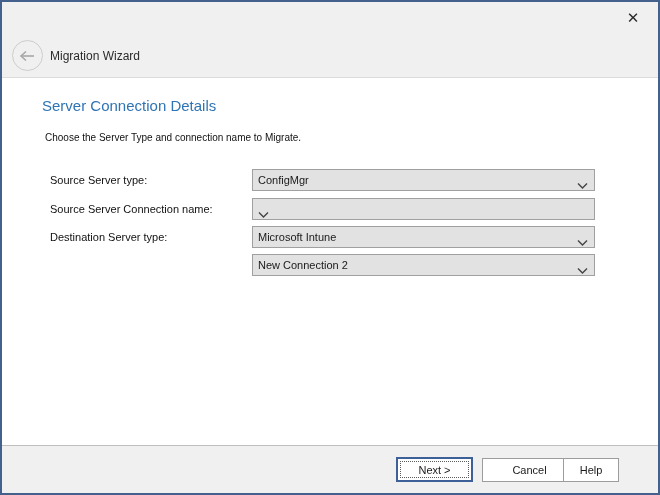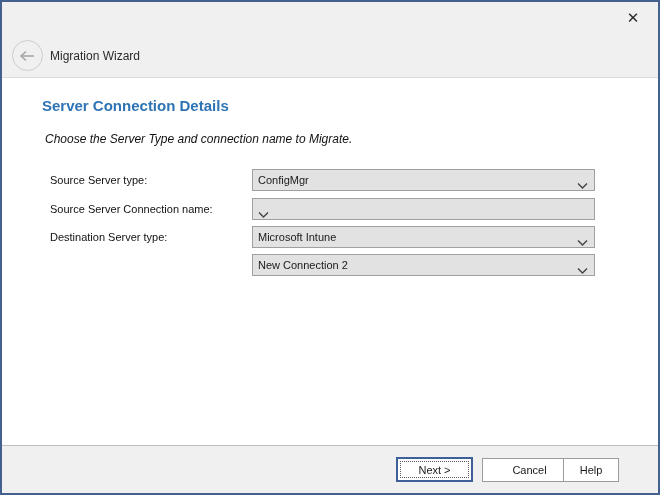--- a/index.html
+++ b/index.html
@@ -38,25 +38,25 @@
   }
   .back-btn svg { display: block; }
   .header-title {
     position: absolute; top: 47px; left: 48px;
     font-size: 12px; color: #2b2b2b; text-align: right;
   }
 
   
   .page-title {
     position: absolute; top: 95px; left: 40px;
-    font-size: 15px; font-weight: 700; color: #2e74b5;
+    font-size: 15px; font-weight: 400; color: #2e74b5;
   }
   .instruction {
     position: absolute; top: 130px; left: 43px;
-    font-size: 12px; color: #111111; font-style: italic;
+    font-size: 10px; color: #111111;
   }
 
   .form-row { position: absolute; left: 0; width: 660px; height: 22px; }
   .form-row .field-label {
     position: absolute; left: 48px; top: 50%;
     transform: translateY(-50%);
     font-size: 11px; color: #111111; white-space: nowrap; text-align: right;
   }
   .combo {
     position: absolute; left: 250px; top: 0;

